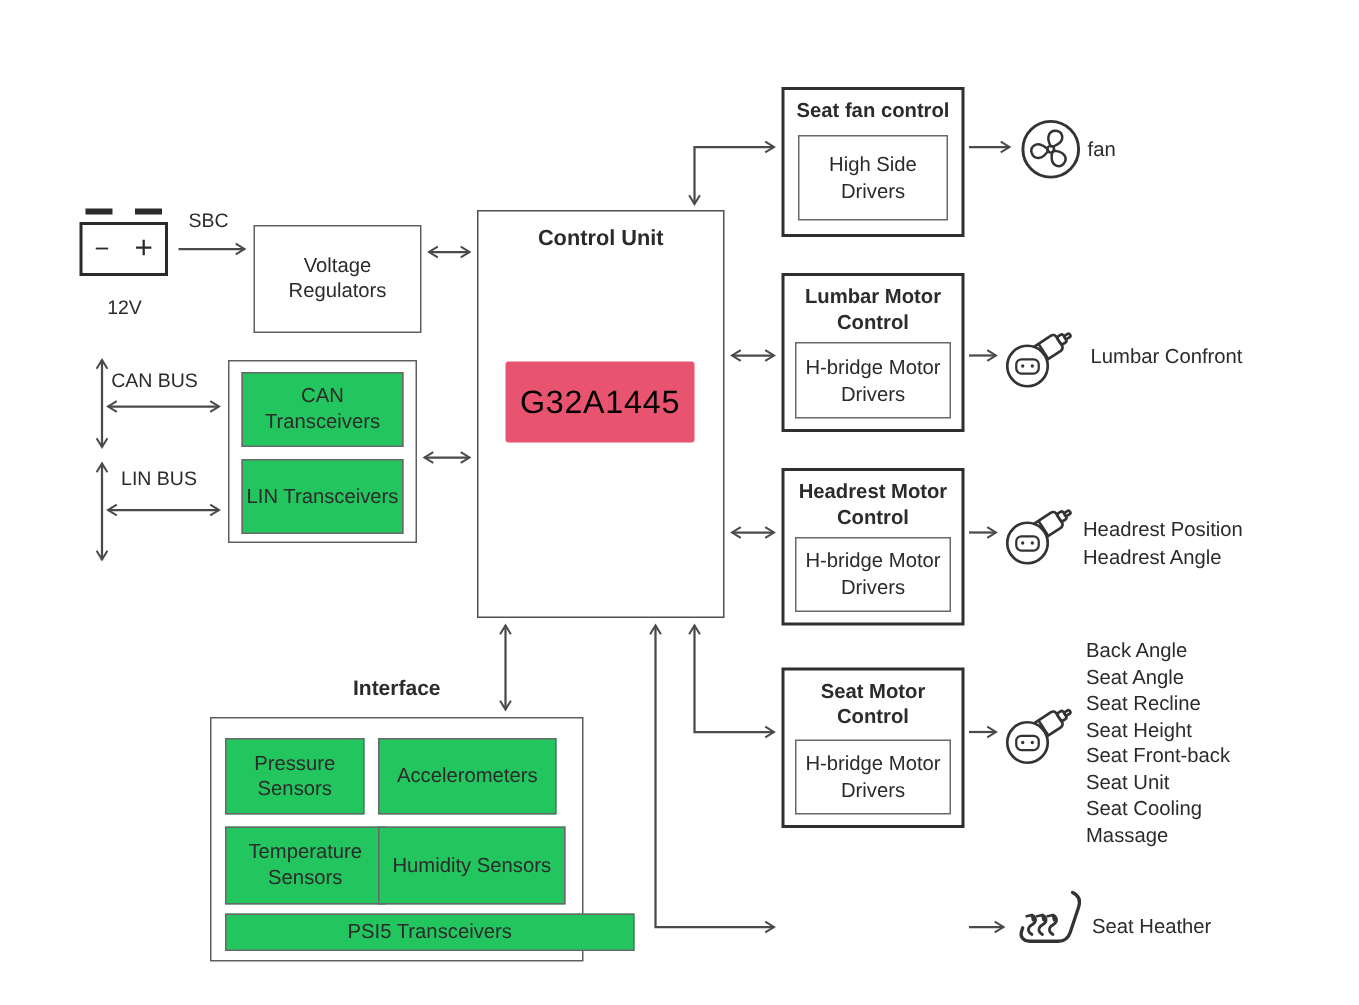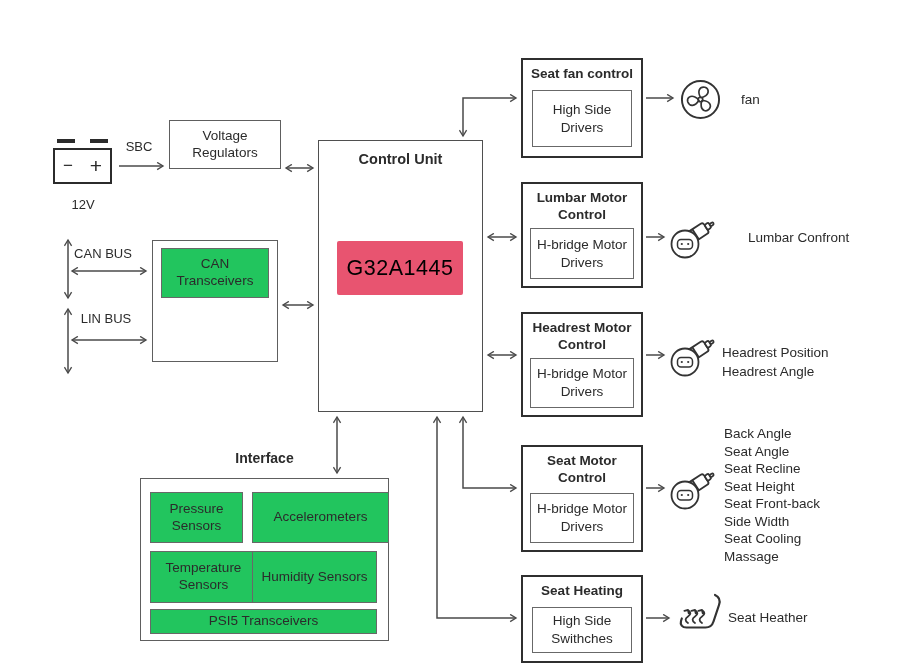--- a/index.html
+++ b/index.html
@@ -25,53 +25,53 @@
   #battery-body{left:53px;top:148px;width:59px;height:36px;display:flex;align-items:center;
                 justify-content:space-between;padding:0 8px;border-width:2px;border-color:#2b2b2b;}
   #battery-minus{font-size:17px;font-weight:400;}
   #battery-plus{font-size:21px;font-weight:400;}
   #bterm-l{left:57px;top:139px;width:18px;height:4px;background:#2b2b2b;}
   #bterm-r{left:90px;top:139px;width:18px;height:4px;background:#2b2b2b;}
   #battery-voltage{left:40px;top:197px;width:86px;}
   #sbc-label{left:120px;top:139px;width:38px;}
   #canbus-label{left:58px;top:246px;width:90px;}
   #linbus-label{left:62px;top:311px;width:88px;}
-  #vr-box{left:169px;top:120px;width:112px;height:49px;}
+  #vr-box{left:169px;top:150px;width:112px;height:72px;}
   #trans-outer{left:152px;top:240px;width:126px;height:122px;}
   #can-box{left:161px;top:248px;width:108px;height:50px;}
   #lin-box{left:161px;top:306px;width:108px;height:50px;}
   #cu-box{left:318px;top:140px;width:165px;height:272px;border-width:1.8px;border-color:#4f4f4f;}
   #cu-title{left:318px;top:151px;width:165px;text-align:center;font-weight:700;font-size:14.5px;}
   #chip{left:337px;top:241px;width:126px;height:54px;background:var(--accent,#e85470);
         display:flex;align-items:center;justify-content:center;color:#000000;font-size:21.5px;
         letter-spacing:0.5px;border-radius:2px;}
   #if-label{left:140px;top:450px;width:249px;text-align:center;font-weight:700;font-size:14px;}
   #if-outer{left:140px;top:478px;width:249px;height:163px;}
   #if-pressure{left:150px;top:492px;width:93px;height:51px;}
-  #if-accel{left:252px;top:492px;width:137px;height:51px;}
+  #if-accel{left:252px;top:492px;width:119px;height:51px;}
   #if-temp{left:150px;top:551px;width:107px;height:52px;}
   #if-humidity{left:252px;top:551px;width:125px;height:52px;}
-  #if-psi5{left:150px;top:609px;width:227px;height:25px;}
+  #if-psi5{left:150px;top:609px;width:273px;height:25px;}
   #m0{left:521px;top:58px;width:122px;height:100px;}
   #m0 .minner{left:9px;right:9px;top:30px;bottom:9px;}
   #m1{left:521px;top:182px;width:122px;height:106px;}
   #m1 .minner{left:7px;right:7px;top:44px;bottom:7px;}
   #m2{left:521px;top:312px;width:122px;height:105px;}
   #m2 .minner{left:7px;right:7px;top:44px;bottom:7px;}
   #m3{left:521px;top:445px;width:122px;height:107px;}
   #m3 .minner{left:7px;right:7px;top:46px;bottom:7px;}
   #m4{left:521px;top:575px;width:122px;height:88px;}
   #m4 .minner{left:9px;right:9px;top:30px;bottom:8px;}
   #icon-fan{left:679px;top:78px;width:43px;height:43px;}
   #icon-motor-lumbar{left:668px;top:213px;width:54px;height:48px;}
   #icon-motor-headrest{left:668px;top:331px;width:54px;height:48px;}
   #icon-motor-seat{left:668px;top:464px;width:54px;height:48px;}
   #icon-heat{left:673px;top:592px;width:50px;height:46px;}
-  #out-fan{left:741px;top:91px;text-align:center;}
-  #out-lumbar{left:748px;top:229px;}
+  #out-fan{left:725px;top:91px;text-align:center;}
+  #out-lumbar{left:727px;top:229px;}
   #out-headrest{left:722px;top:343px;line-height:19px;}
   #out-seatmotor{left:724px;top:425px;}
   #out-heat{left:728px;top:609px;}
   .icon svg{display:block;width:100%;height:100%;}
 </style>
 </head>
 <body>
 
 <div class="canvas">
 
@@ -111,20 +111,21 @@
   </div>
   <div class="abs lbl" id="battery-voltage">12V</div>
   <div class="abs lbl" id="sbc-label">SBC</div>
 
   <div class="abs lbl" id="canbus-label">CAN BUS</div>
   <div class="abs lbl" id="linbus-label">LIN BUS</div>
 
   <div class="abs gbox center-flex" id="vr-box">Voltage Regulators</div>
   <div class="abs gbox" id="trans-outer"></div>
   <div class="abs ibox" id="can-box">CAN Transceivers</div>
+  <div class="abs ibox" id="lin-box">LIN Transceivers</div>
 
   <div class="abs gbox" id="cu-box"></div>
   <div class="abs" id="cu-title">Control Unit</div>
   <div class="abs" id="chip">G32A1445</div>
 
   <div class="abs" id="if-label">Interface</div>
   <div class="abs gbox" id="if-outer"></div>
   <div class="abs ibox" id="if-pressure">Pressure Sensors</div>
   <div class="abs ibox" id="if-accel">Accelerometers</div>
   <div class="abs ibox" id="if-temp">Temperature Sensors</div>
@@ -139,24 +140,20 @@
     <div class="mtitle">Lumbar Motor Control</div>
     <div class="minner">H-bridge Motor Drivers</div>
   </div>
   <div class="abs module" id="m2">
     <div class="mtitle">Headrest Motor Control</div>
     <div class="minner">H-bridge Motor Drivers</div>
   </div>
   <div class="abs module" id="m3">
     <div class="mtitle">Seat Motor Control</div>
     <div class="minner">H-bridge Motor Drivers</div>
-  </div>
-  <div class="abs module" id="m4">
-    <div class="mtitle">Seat Heating</div>
-    <div class="minner">High Side Swithches</div>
   </div>
 
   <div class="abs icon" id="icon-fan">
     <svg viewBox="0 0 44 44" fill="none" stroke="#333" stroke-width="1.7">
       <circle cx="22" cy="22" r="19" stroke-width="2"></circle>
       <circle cx="22" cy="22" r="2.3"></circle>
       <path d="M22,20 C18.5,13.5 21,8.5 26.5,9.5 C30.5,10.5 31,15.5 27.5,18 C25.5,19.5 23.5,20.2 22,20 Z"></path>
       <path d="M22,20 C18.5,13.5 21,8.5 26.5,9.5 C30.5,10.5 31,15.5 27.5,18 C25.5,19.5 23.5,20.2 22,20 Z" transform="rotate(120 22 22)"></path>
       <path d="M22,20 C18.5,13.5 21,8.5 26.5,9.5 C30.5,10.5 31,15.5 27.5,18 C25.5,19.5 23.5,20.2 22,20 Z" transform="rotate(240 22 22)"></path>
     </svg>
@@ -217,19 +214,19 @@
   <div class="abs outlbl" id="out-headrest">
     <div>Headrest Position</div>
     <div>Headrest Angle</div>
   </div>
   <div class="abs outlbl" id="out-seatmotor">
     <div>Back Angle</div>
     <div>Seat Angle</div>
     <div>Seat Recline</div>
     <div>Seat Height</div>
     <div>Seat Front-back</div>
-    <div>Side Width</div>
+    <div>Seat Unit</div>
     <div>Seat Cooling</div>
     <div>Massage</div>
   </div>
   <div class="abs outlbl" id="out-heat">Seat Heather</div>
 
 </div>
 
 </body></html>

